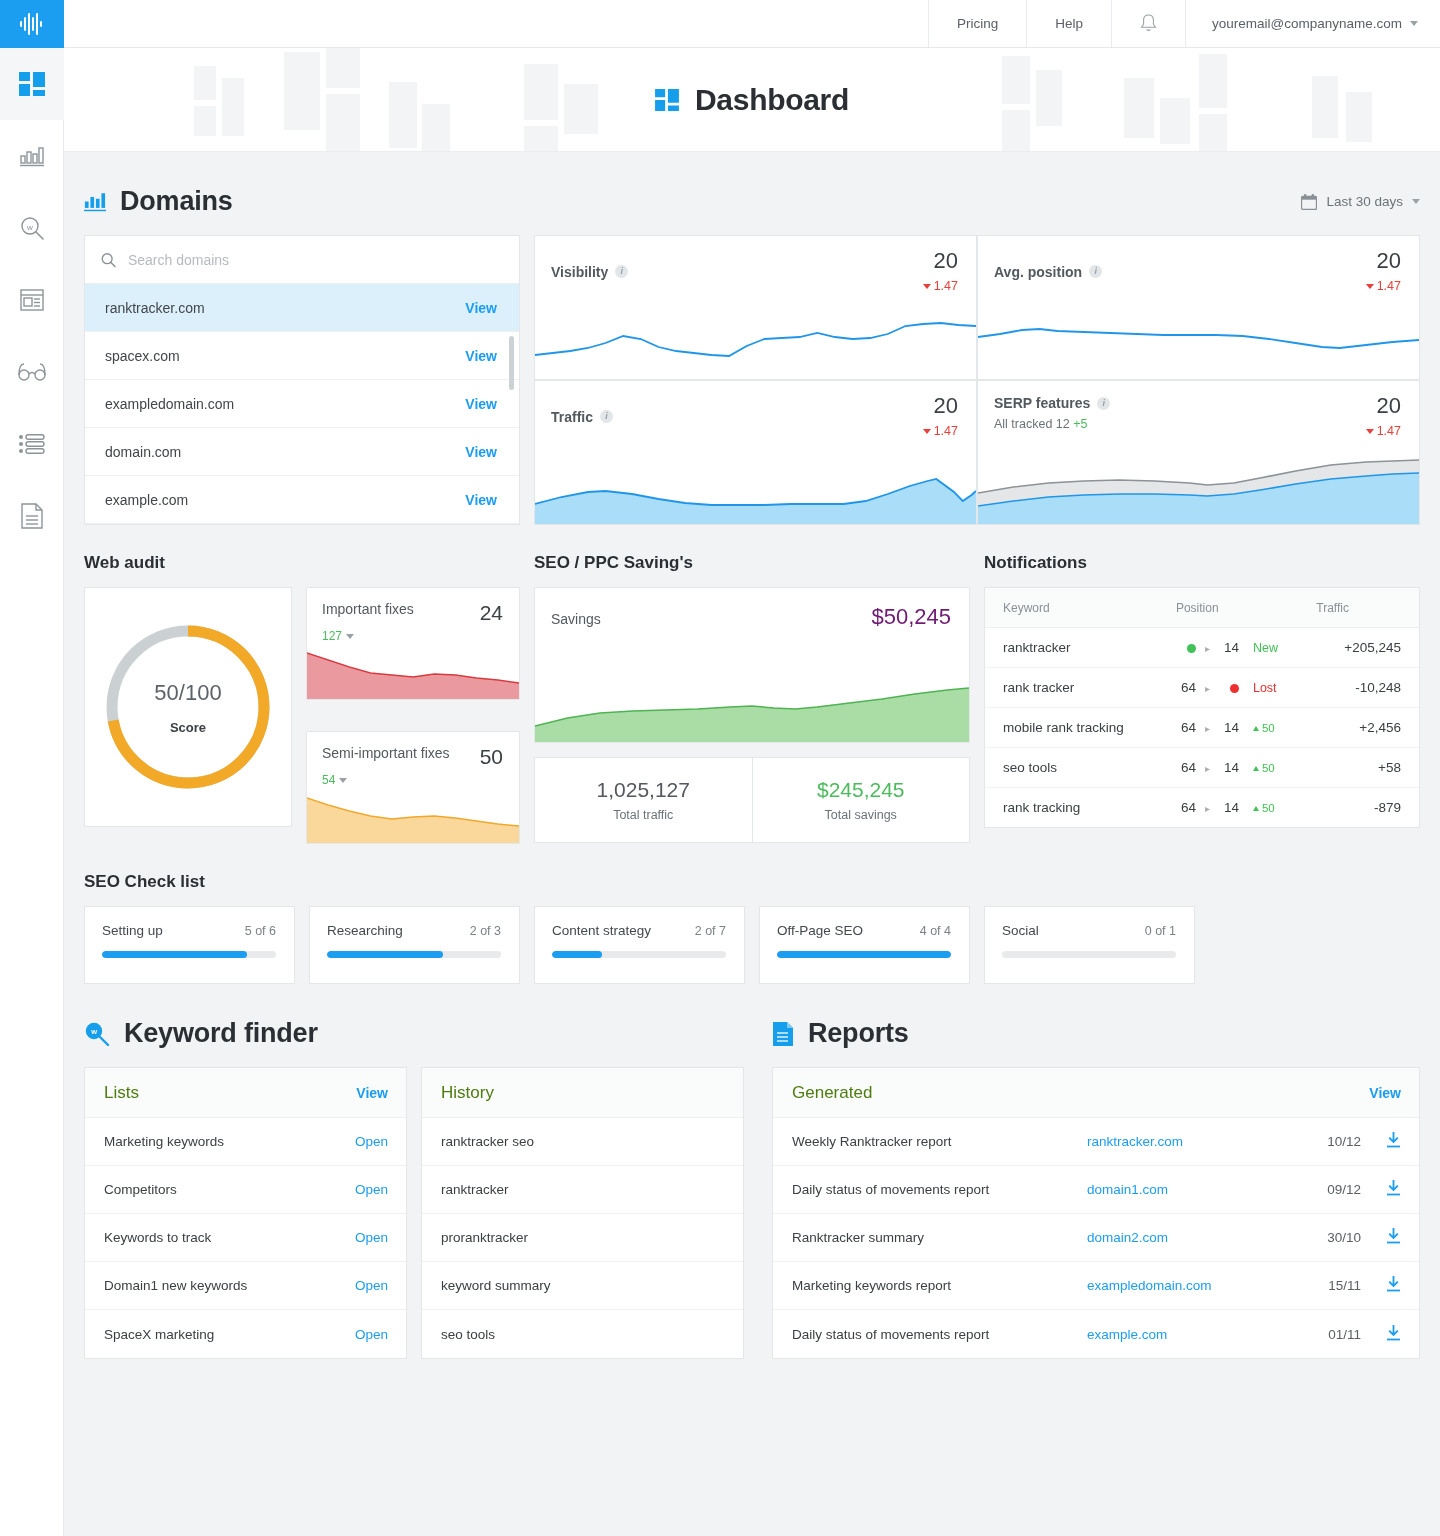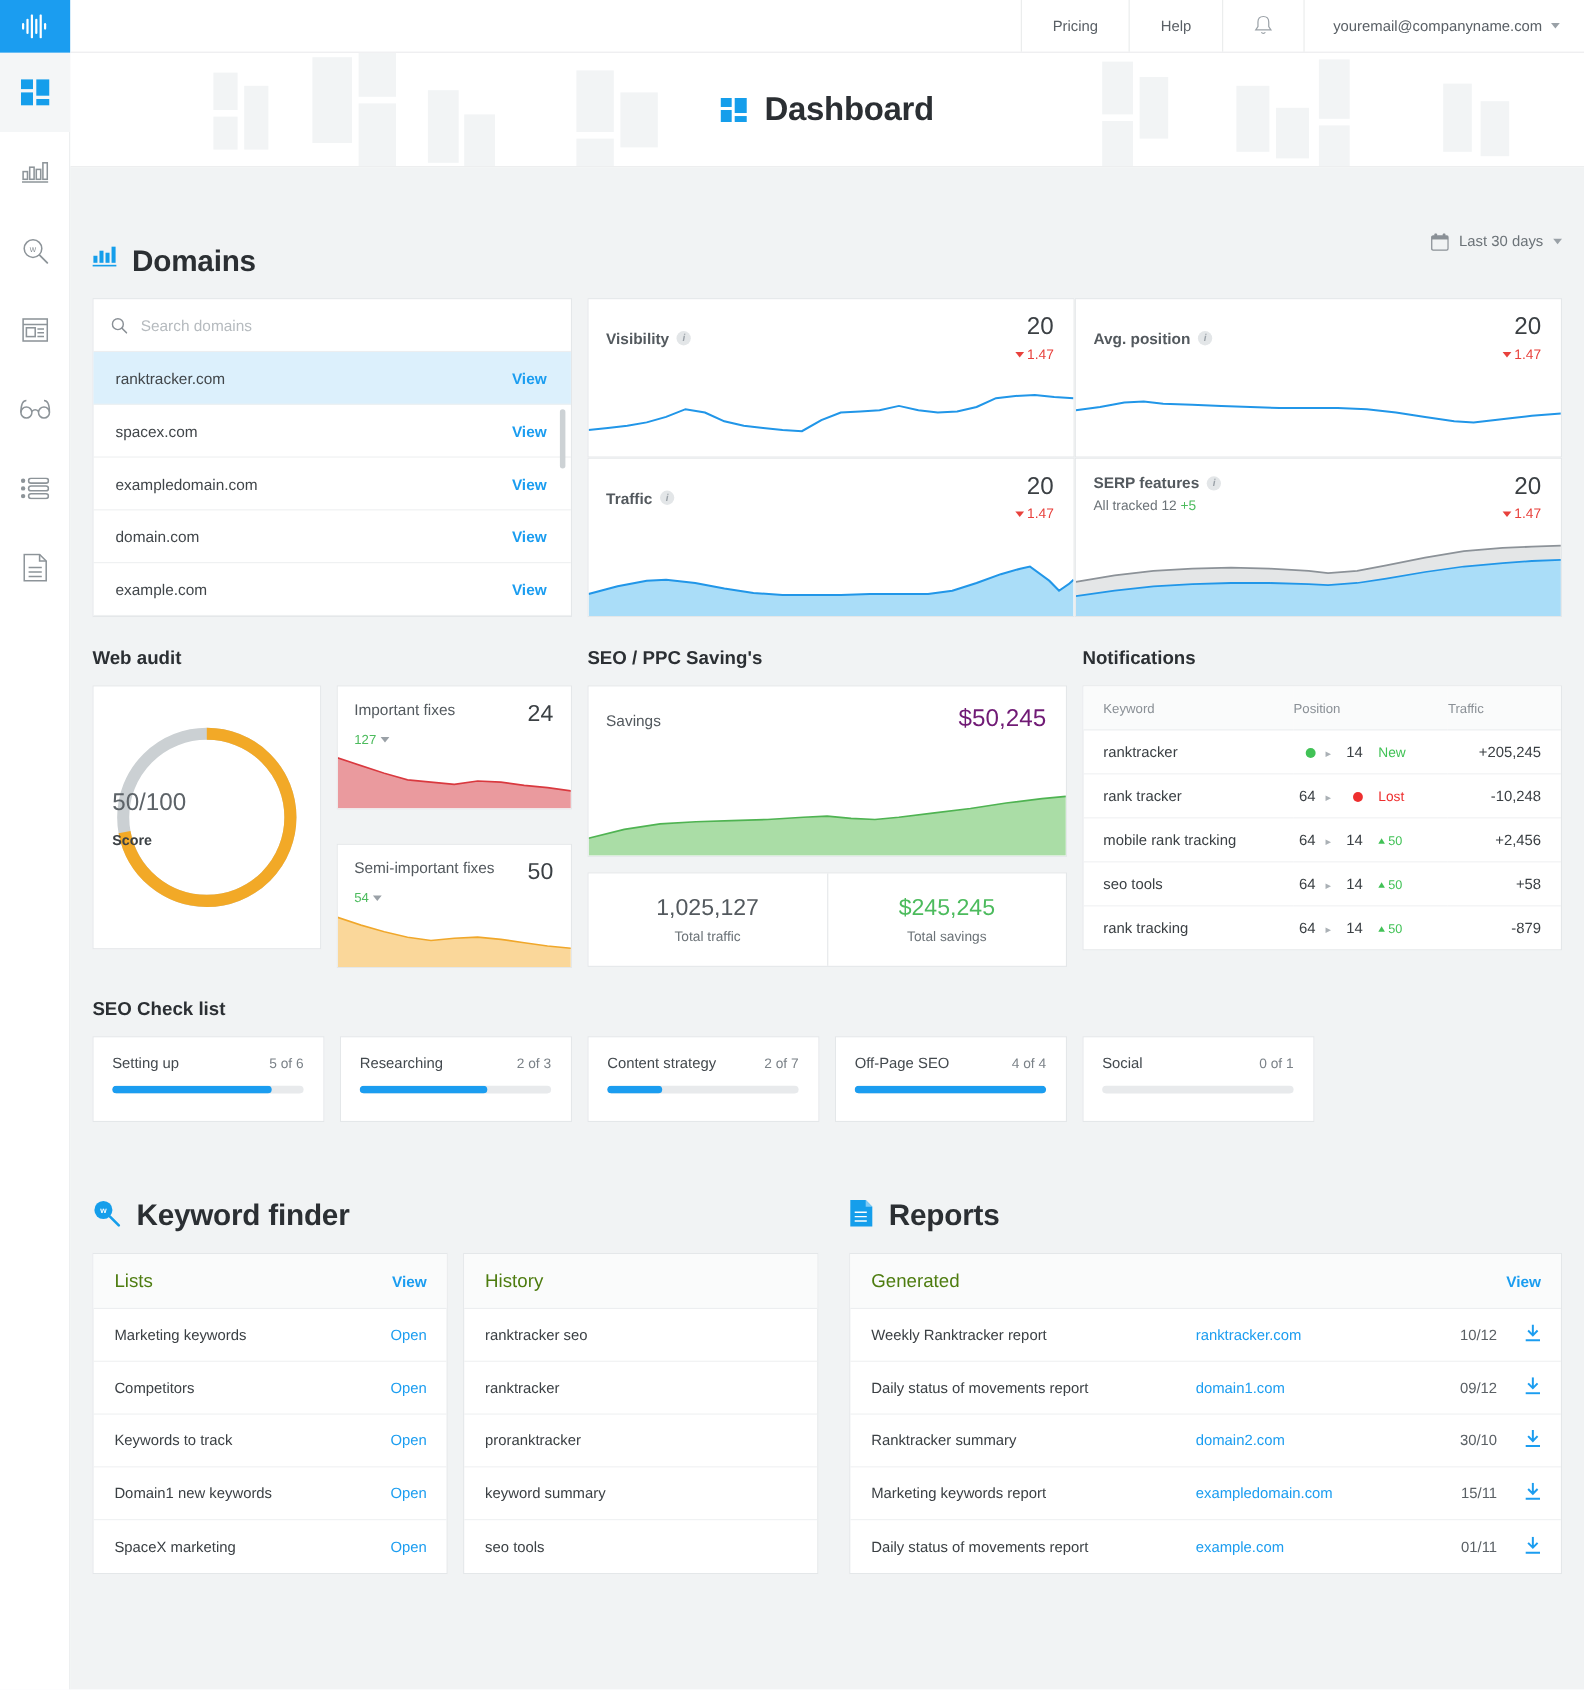--- a/index.html
+++ b/index.html
@@ -76,22 +76,22 @@
     padding: 0 20px 0 20px;
   }
   .wrap { max-width: 1336px; margin: 0 auto; padding: 0 0px; }
 
   
   .sec-head {
     display: flex; align-items: center; justify-content: space-between;
     padding: 34px 0 18px 0;
   }
   .sec-title {
-    display: flex; gap: 14px;
-    font-size: 27px; font-weight: 700; color: #2b2f33; letter-spacing: -0.2px; margin-top: 36px;
+    display: flex; align-items: center; gap: 14px;
+    font-size: 27px; font-weight: 700; color: #2b2f33; letter-spacing: -0.2px;
   }
   .subsec-title { font-size: 17px; font-weight: 700; color: #2b2f33; padding: 28px 0 14px; }
   .daterange {
     display: flex; align-items: center; gap: 9px;
     font-size: 13.5px; color: #6c7378; cursor: pointer;
   }
 
   
   .card { background: #fff; border: 1px solid #e4e7e9; }
 
@@ -156,21 +156,21 @@
   
   .audit-row { display: flex; gap: 14px; }
   .score-card {
     width: 208px; flex: 0 0 208px; height: 240px;
     display: flex; align-items: center; justify-content: center;
   }
   .donut { position: relative; width: 172px; height: 172px; }
   .donut svg { display: block; transform: rotate(-90deg); }
   .donut-text {
     position: absolute; inset: 0; display: flex; flex-direction: column;
-    justify-content: center; gap: 14px;
+    align-items: center; justify-content: center; gap: 14px;
   }
   .donut-num { font-size: 22px; color: #5d6368; }
   .donut-lbl { font-size: 13px; font-weight: 700; color: #3b4044; }
   .fix-stack { flex: 1; display: flex; flex-direction: column; gap: 31px; }
   .fix-card { height: 113px; position: relative; overflow: hidden; }
   .fix-head { padding: 13px 16px 0 15px; display: flex; justify-content: space-between; align-items: flex-start; }
   .fix-label { font-size: 14px; color: #53595e; }
   .fix-num { font-size: 21px; color: #3b4044; }
   .fix-sub { font-size: 12px; color: #4cbb5d; padding: 4px 0 0 15px; }
   .fix-sub .tri {

